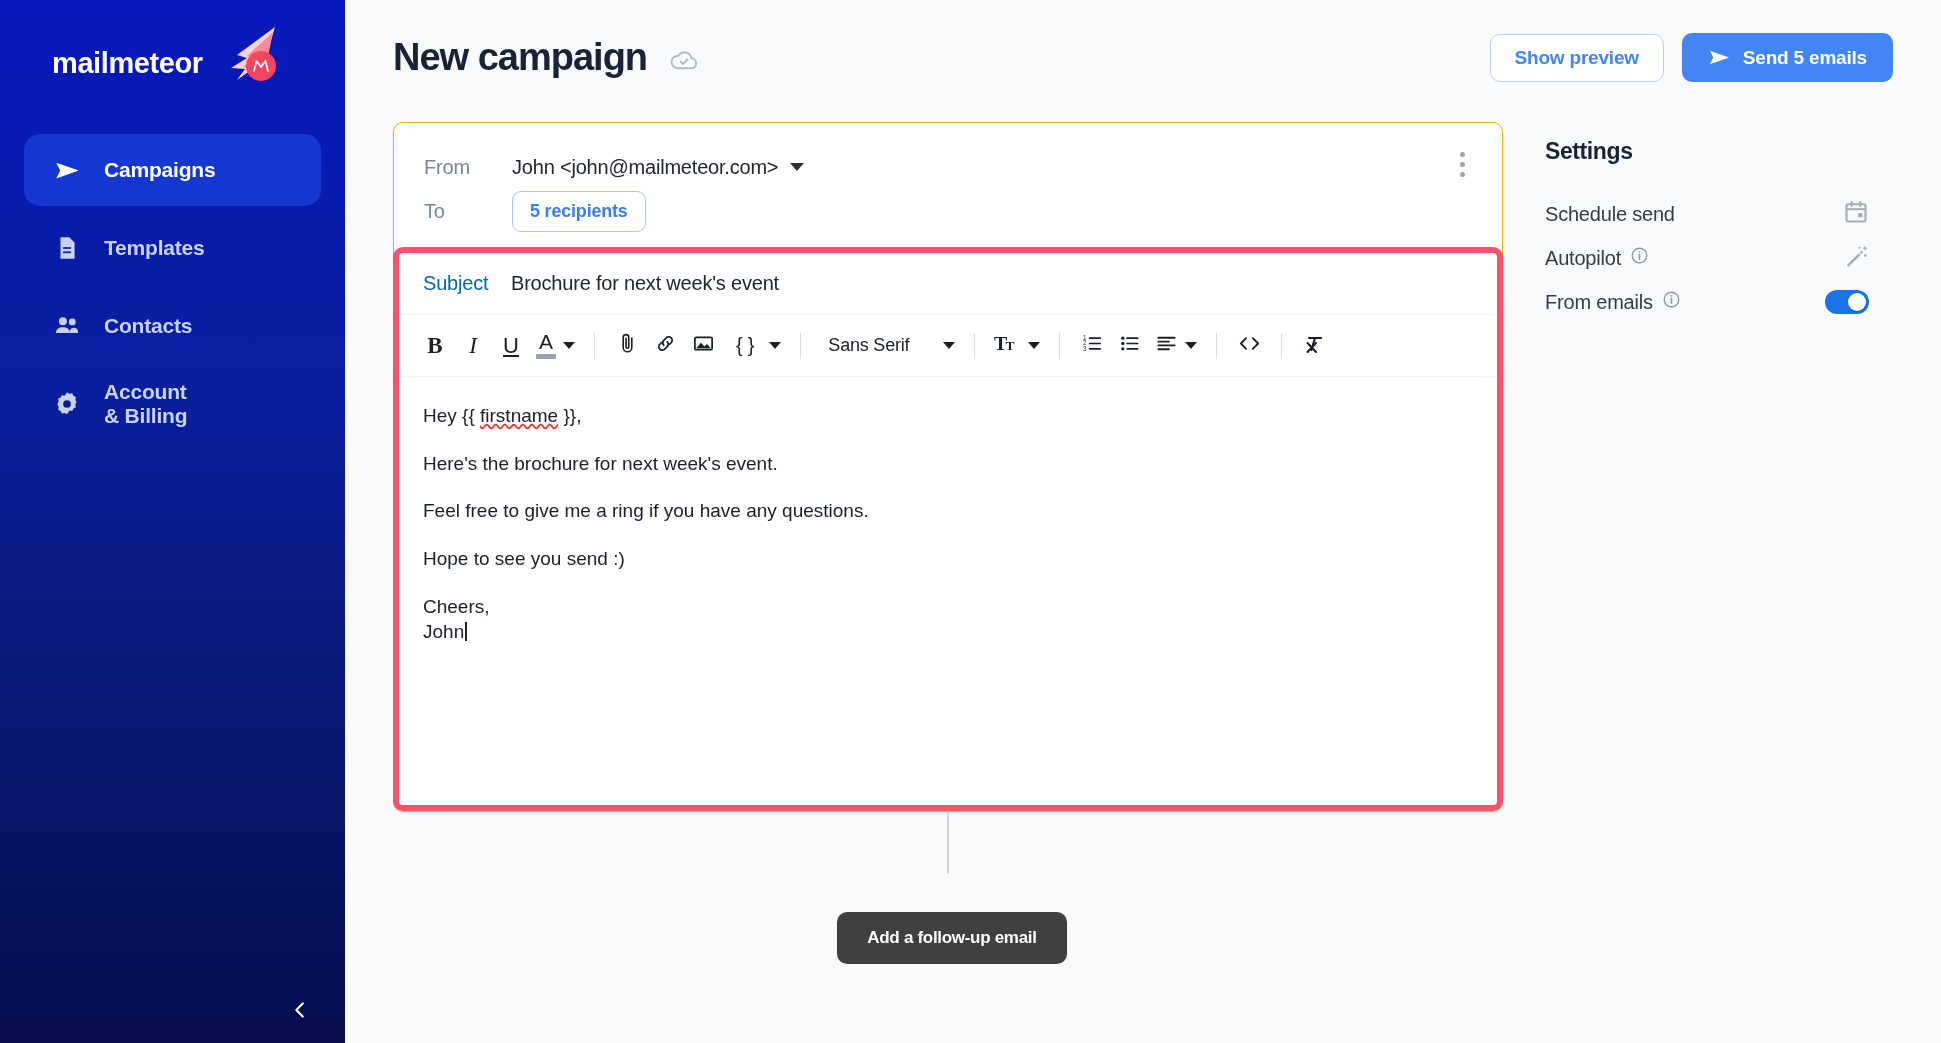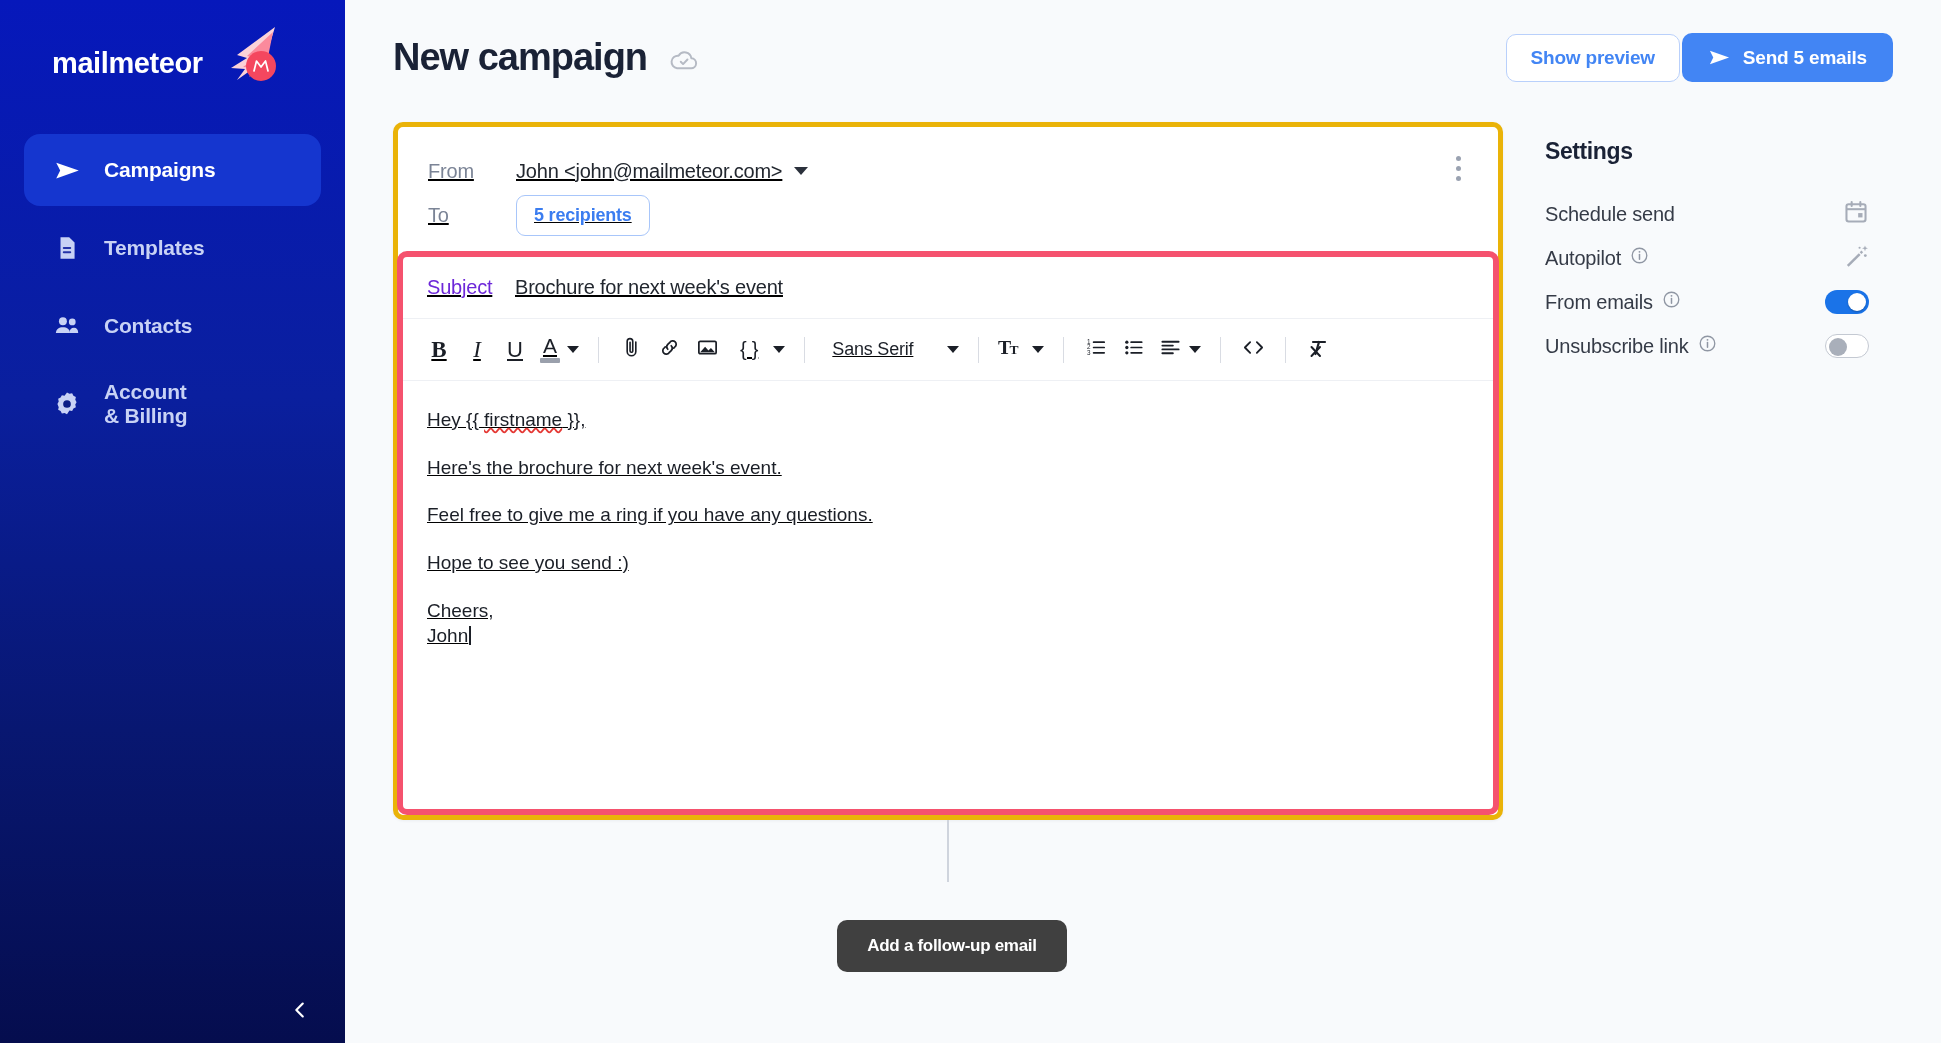--- a/index.html
+++ b/index.html
@@ -51,45 +51,44 @@
     background: #f8fafc; overflow: hidden;
   }
   .topbar {
     display: flex; align-items: center;
     padding: 33px 48px 0 48px;
   }
   .page-title {
     font-size: 38px; font-weight: 800; color: #1a2236; letter-spacing: -1px;
   }
   .saved-icon { margin-left: 22px; margin-top: 6px; }
-  .topbar-actions { margin-left: auto; display: flex; align-items: center; gap: 2px; }
+  .topbar-actions { margin-left: auto; display: flex; align-items: center; gap: 18px; }
   .btn {
     border-radius: 10px; font-size: 19px; font-weight: 700;
     cursor: pointer; display: flex; align-items: center; justify-content: center;
     letter-spacing: -0.2px;
   }
   .btn-outline {
     background: #ffffff; color: #4285f4; border: 1.5px solid #b9d0fb;
     height: 48px; padding: 0 24px;
   }
   .btn-primary {
     background: #4285f4; color: #ffffff; border: none;
     height: 49px; padding: 0 26px; gap: 12px;
   }
   .btn-primary .send-ico { display: flex; }
 
   
   .content { display: flex; padding: 0 48px; margin-top: 40px; }
   .composer-col { width: 1110px; flex: 0 0 1110px; }
   .card {
     background: #ffffff; border-radius: 10px;
-    border: 5px solid #eab308;
+    border: 1px solid #eab308;
     box-shadow: 0 1px 3px rgba(20,30,60,.06);
     overflow: visible;
-    text-decoration: underline;
   }
   .hdr-rows { padding: 22px 30px 14px 30px; position: relative; }
   .hdr-row { display: flex; align-items: center; min-height: 44px; }
   .hdr-label {
     width: 88px; flex: 0 0 88px; color: #7b8496; font-size: 20px; letter-spacing: -0.2px;
   }
   .from-value {
     color: #22272f; font-size: 20px; display: flex; align-items: center; gap: 12px;
     cursor: pointer; letter-spacing: -0.2px;
   }
@@ -109,21 +108,21 @@
   
   .highlight-box {
     border: 6px solid #f5526e; border-radius: 10px;
     margin: 0 -1px; background: #ffffff;
     overflow: hidden;
   }
   .subject-row {
     display: flex; align-items: center; height: 62px;
     padding: 0 24px; border-bottom: 1px solid #eef0f4;
   }
-  .subject-label { width: 88px; flex: 0 0 88px; color: #6d28d9; font-size: 20px; letter-spacing: -0.2px; }
+  .subject-label { width: 88px; flex: 0 0 88px; color: #0369a1; font-size: 20px; letter-spacing: -0.2px; }
   .subject-value { color: #22272f; font-size: 20px; letter-spacing: -0.2px; }
 
   .toolbar {
     display: flex; align-items: center; height: 62px;
     padding: 0 18px; border-bottom: 1px solid #eef0f4; gap: 2px;
     color: #1b1f27;
   }
   .tb { height: 40px; min-width: 36px; display: flex; align-items: center; justify-content: center; cursor: pointer; border-radius: 5px; padding: 0 5px; }
   .tb-sep { width: 1px; height: 26px; background: #d9dce3; margin: 0 12px; }
   .tb-txt { font-size: 18px; letter-spacing: -0.2px; padding: 0 8px; }
@@ -491,36 +490,19 @@
                 </svg>
               </span>
             </span>
             <span class="setting-ctrl">
               <span class="toggle on">
                   <span class="knob"></span>
                 </span>
             </span>
           </div>
 
-          <div class="setting-row">
-            <span class="setting-label">
-              <span>Unsubscribe link</span>
-              <span>
-                <svg viewBox="0 0 24 24" width="19" height="19">
-                  <circle cx="12" cy="12" r="9.2" fill="none" stroke="#8f96a3" stroke-width="1.7"></circle>
-                  <path d="M12 10.6v6" stroke="#8f96a3" stroke-width="1.9" stroke-linecap="round"></path>
-                  <circle cx="12" cy="7.4" r="1.2" fill="#8f96a3"></circle>
-                </svg>
-              </span>
-            </span>
-            <span class="setting-ctrl">
-              <span class="toggle off">
-                  <span class="knob"></span>
-                </span>
-            </span>
-          </div>
 
         </div>
       </div>
 
     </div>
   </main>
 </div>
 
 </body></html>

